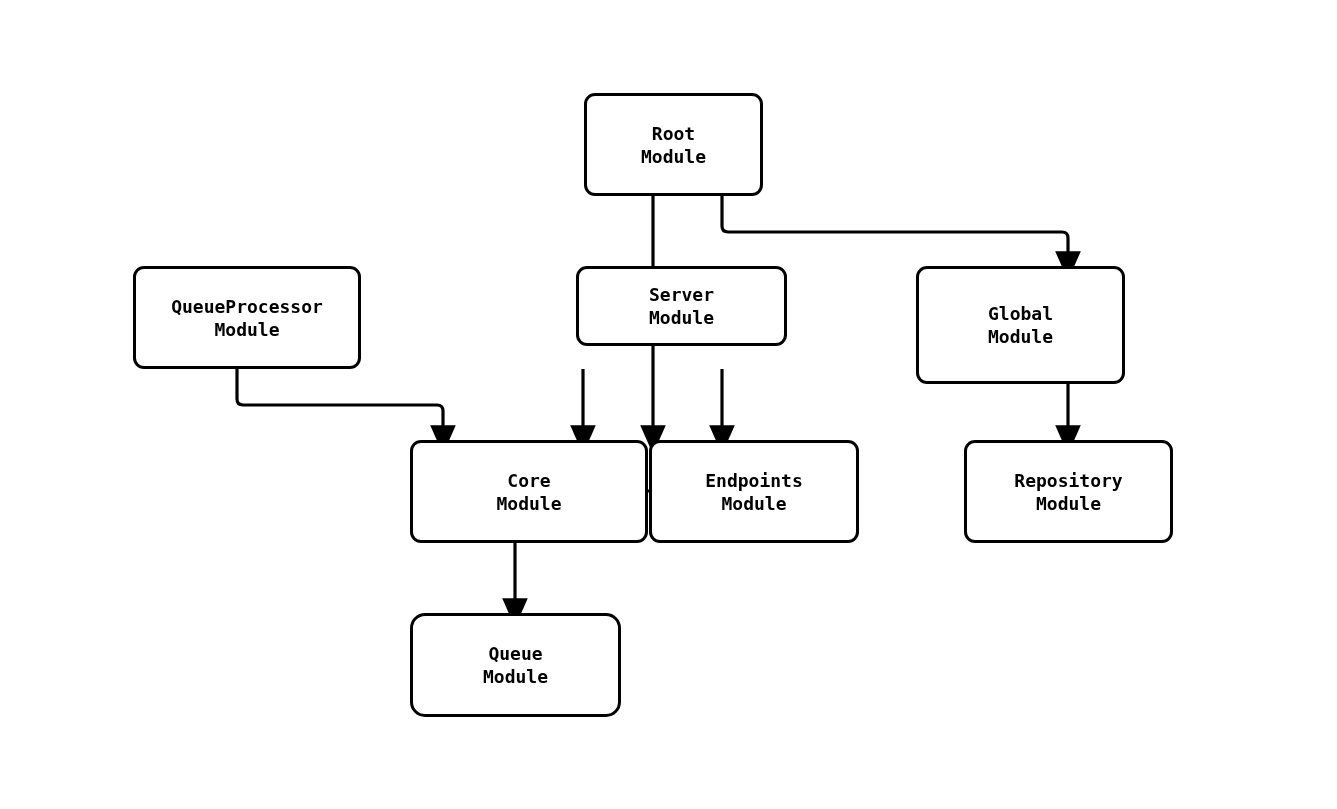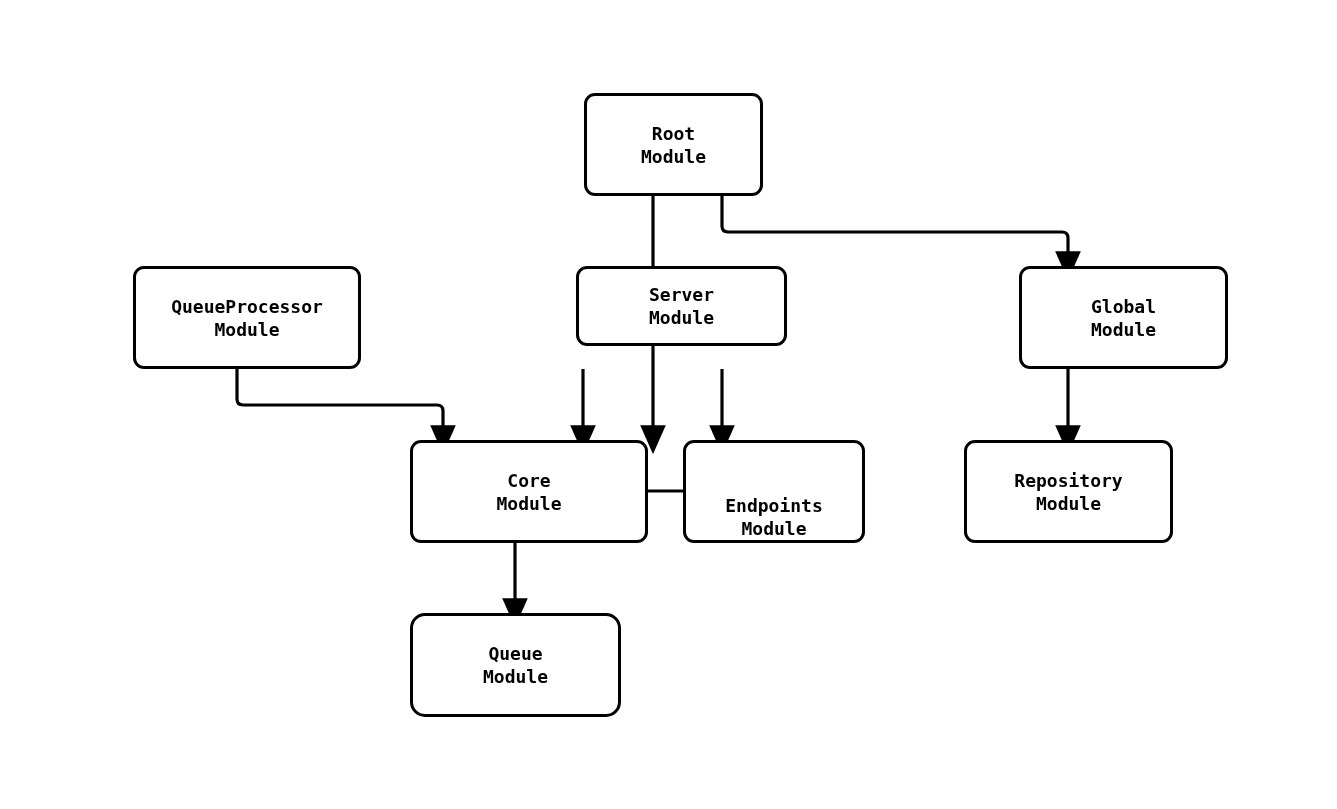--- a/index.html
+++ b/index.html
@@ -86,31 +86,31 @@
   <div class="node" style="left:133px; top:266px; width:228px; height:103px;">
     <span class="node-label">QueueProcessor
 Module</span>
   </div>
 
   <div class="node" style="left:576px; top:266px; width:211px; height:80px;">
     <span class="node-label">Server
 Module</span>
   </div>
 
-  <div class="node" style="left:1019px; top:266px; width:209px; height:103px;">
+  <div class="node" style="left:916px; top:266px; width:209px; height:118px;">
     <span class="node-label">Global
 Module</span>
   </div>
 
   <div class="node" style="left:410px; top:440px; width:238px; height:103px;">
     <span class="node-label">Core
 Module</span>
   </div>
 
-  <div class="node" style="left:683px; top:440px; width:182px; height:103px;align-items:flex-end;">
+  <div class="node" style="left:649px; top:440px; width:210px; height:103px;">
     <span class="node-label">Endpoints
 Module</span>
   </div>
 
   <div class="node" style="left:964px; top:440px; width:209px; height:103px;align-items:center;">
     <span class="node-label">Repository
 Module</span>
   </div>
 
   <div class="node" style="left:410px; top:613px; width:211px; height:104px;border-radius:15px;">

